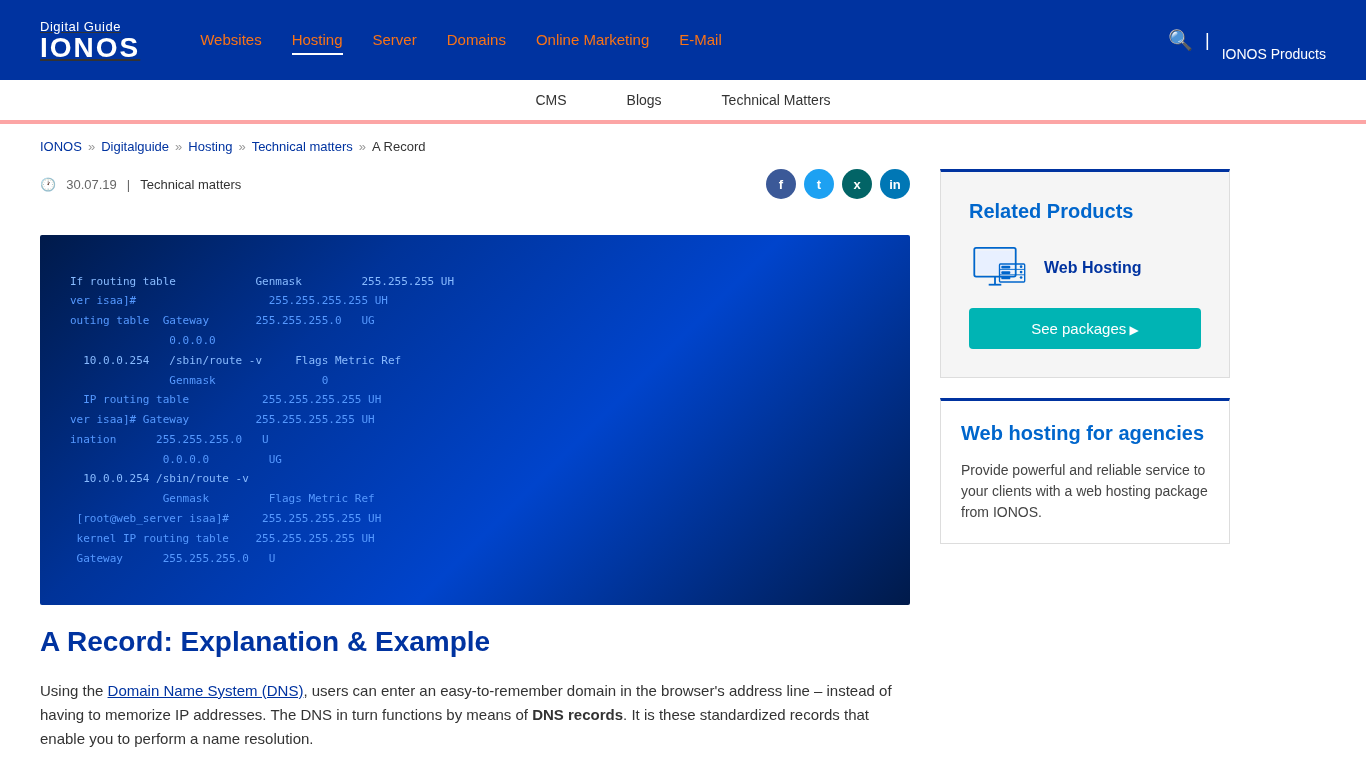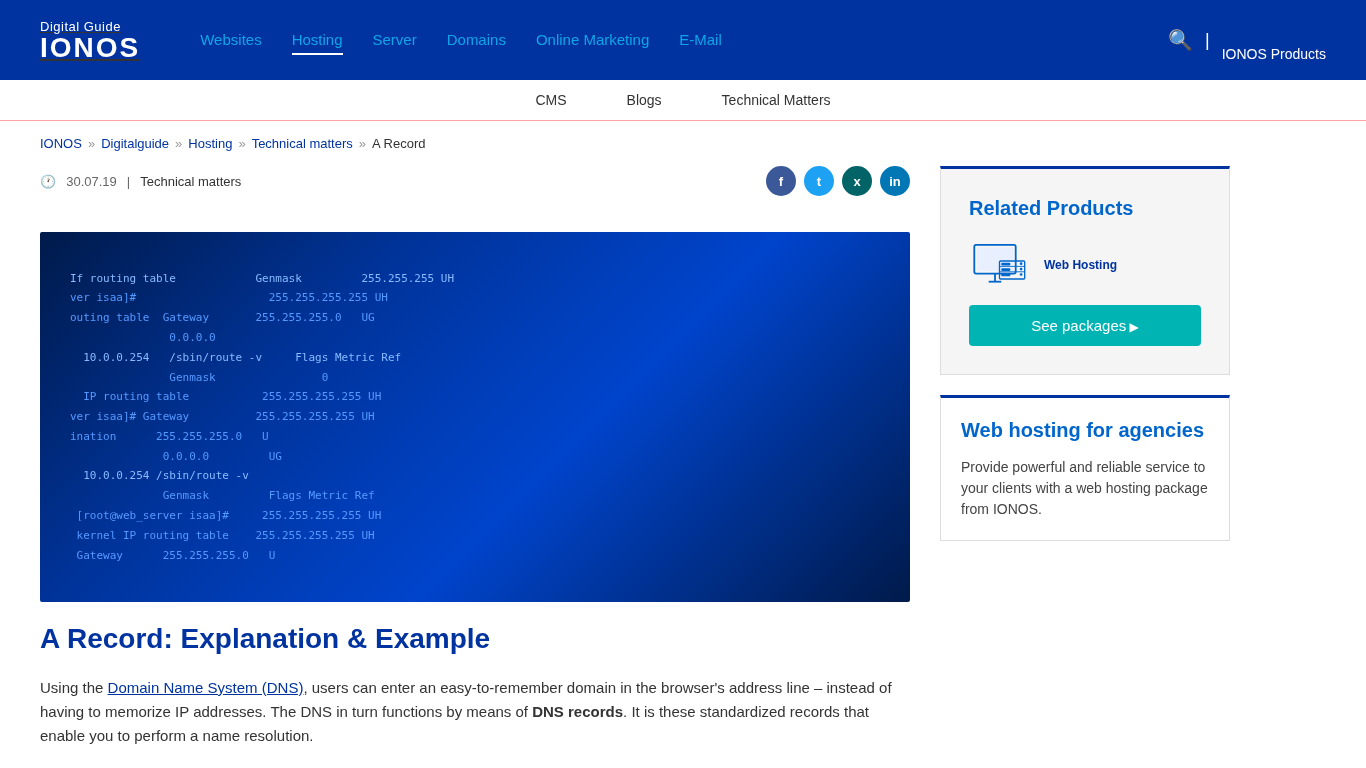--- a/index.html
+++ b/index.html
@@ -31,21 +31,21 @@
       font-weight: 900;
       letter-spacing: 2px;
       line-height: 1;
     }
     .main-nav {
       display: flex;
       gap: 30px;
       flex: 1;
     }
     .main-nav a {
-      color: #0ea5e9;
+      color: #f97316;
       text-decoration: none;
       font-size: 15px;
       padding: 5px 0;
     }
     .main-nav a.active { border-bottom: 2px solid #fff; }
     .top-bar-right {
       display: flex;
       align-items: center;
       gap: 12px;
     }
@@ -63,21 +63,21 @@
     .ionos-products-link {
       color: #fff;
       text-decoration: none;
       font-size: 14px;
       margin-top: 28px;
     }
 
     
     .secondary-nav {
       background: #fff;
-      border-bottom: 1px solid #fca5a5;
+      border-bottom: 4px solid #fca5a5;
       padding: 0 40px;
       display: flex;
       justify-content: center;
       gap: 60px;
     }
     .secondary-nav a {
       color: #333;
       text-decoration: none;
       font-size: 14px;
       padding: 12px 0;
@@ -235,21 +235,21 @@
       align-items: center;
       justify-content: center;
       flex-shrink: 0;
     }
     .monitor-icon {
       position: relative;
     }
     .monitor-svg { width: 55px; height: 45px; }
     .product-name {
       color: #0033a0;
-      font-size: 12px;
+      font-size: 16px;
       font-weight: bold;
       text-decoration: none;
     }
     .btn-teal {
       display: block;
       width: 100%;
       background: #00b4b4;
       color: #fff;
       text-align: center;
       padding: 12px 20px;

